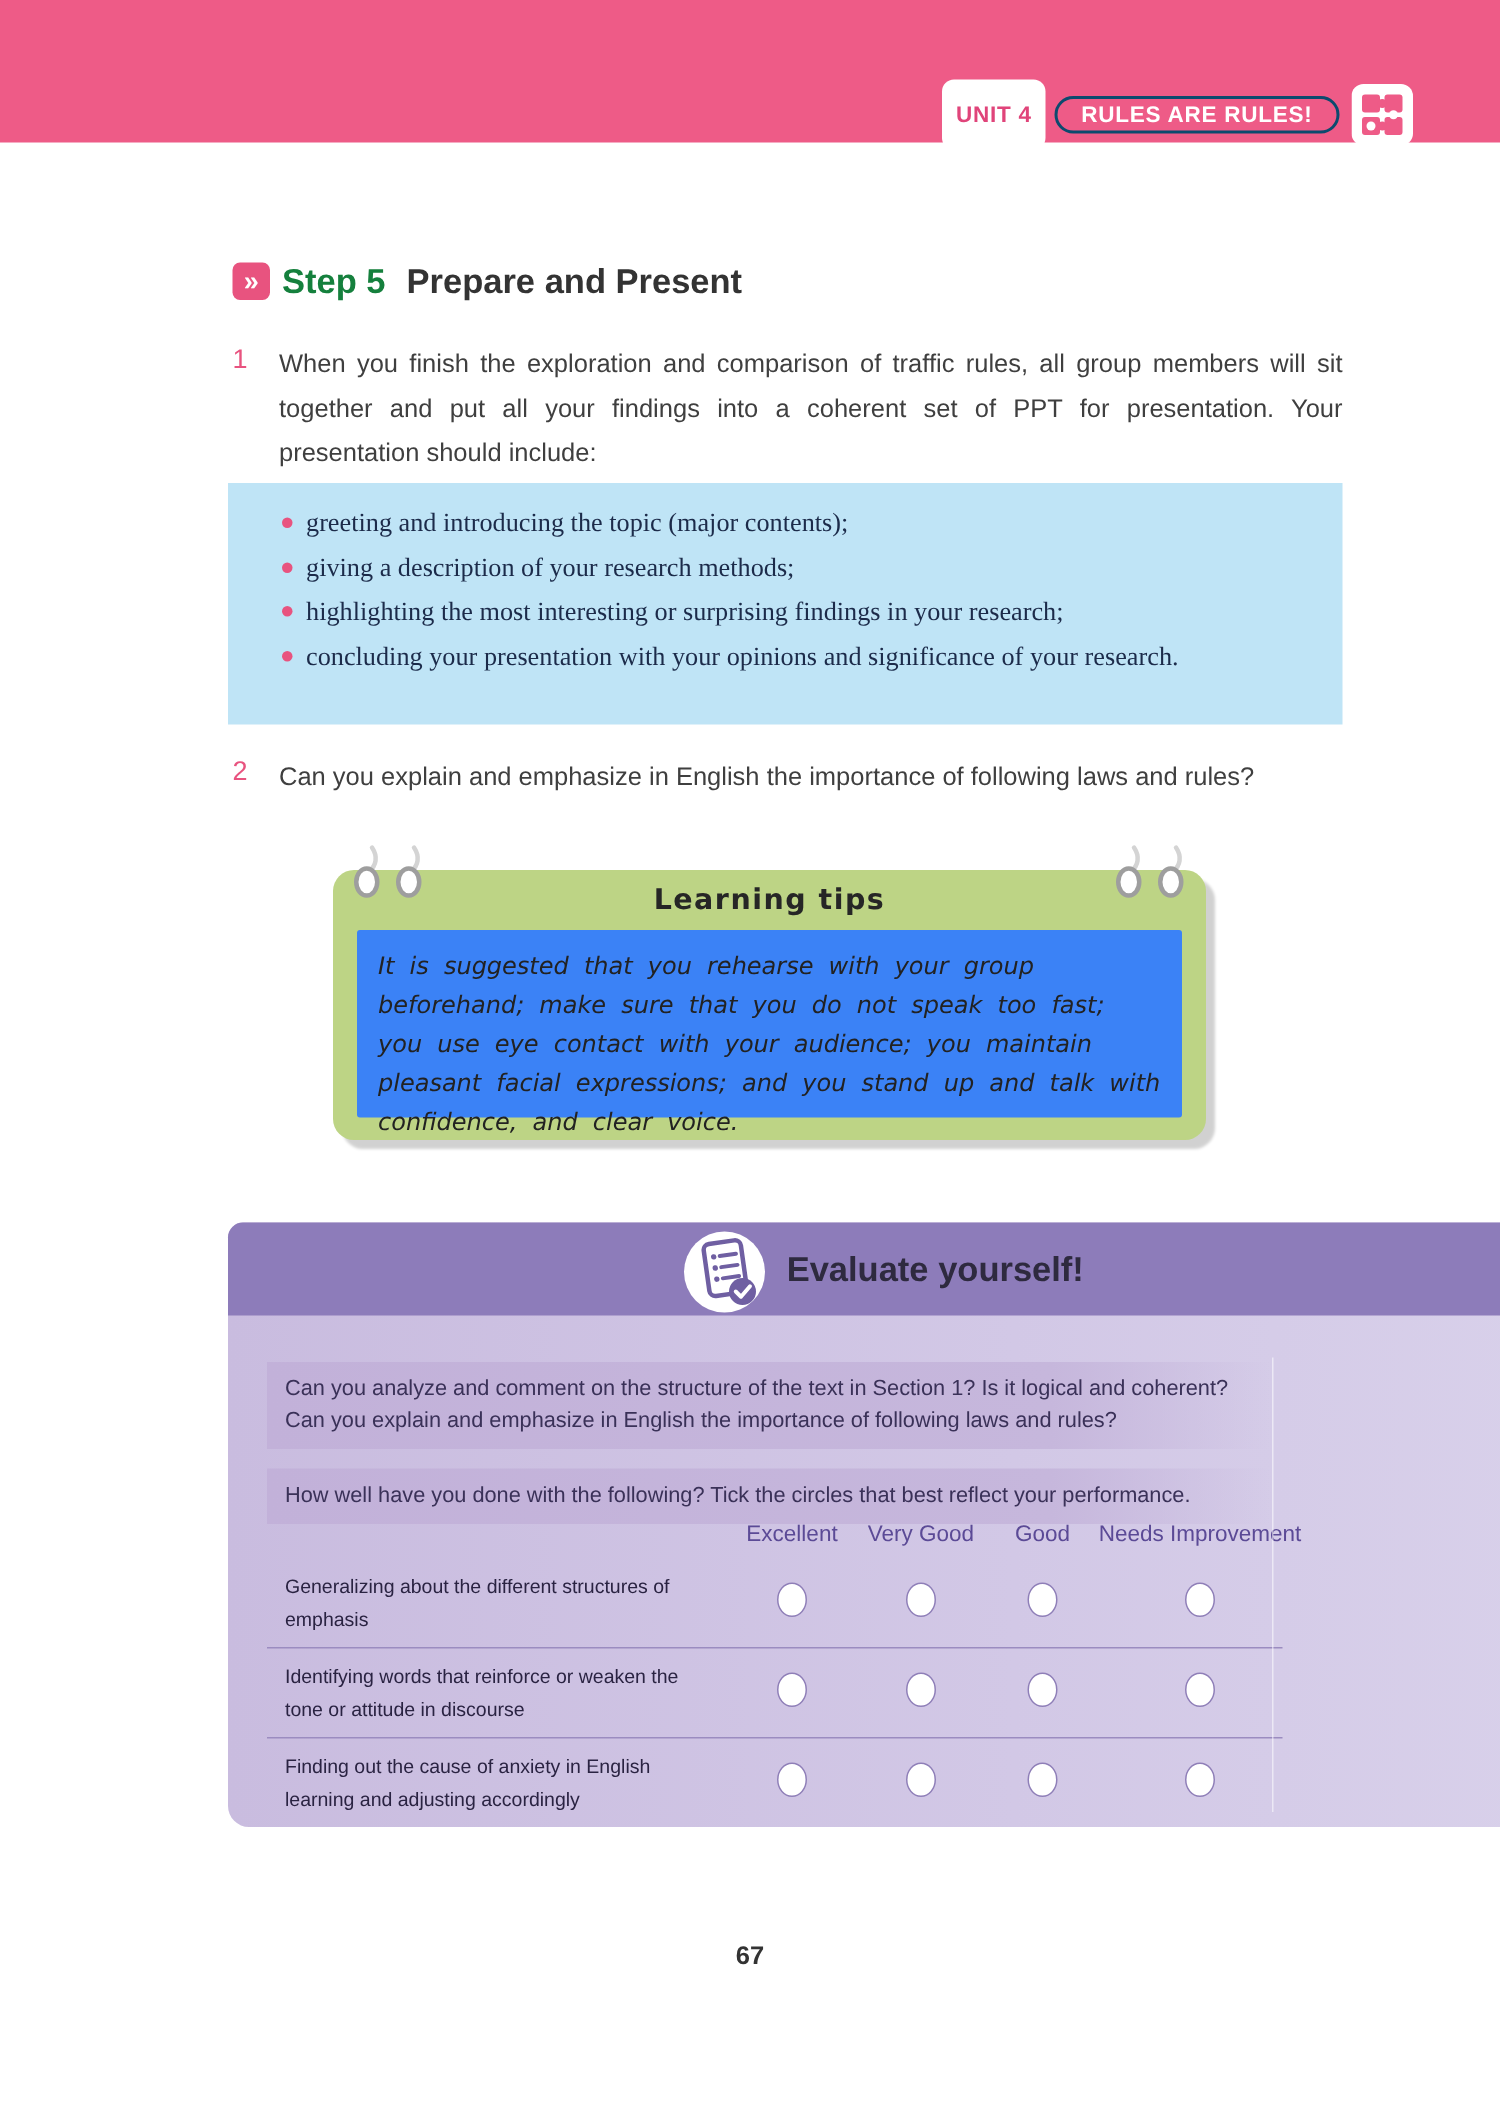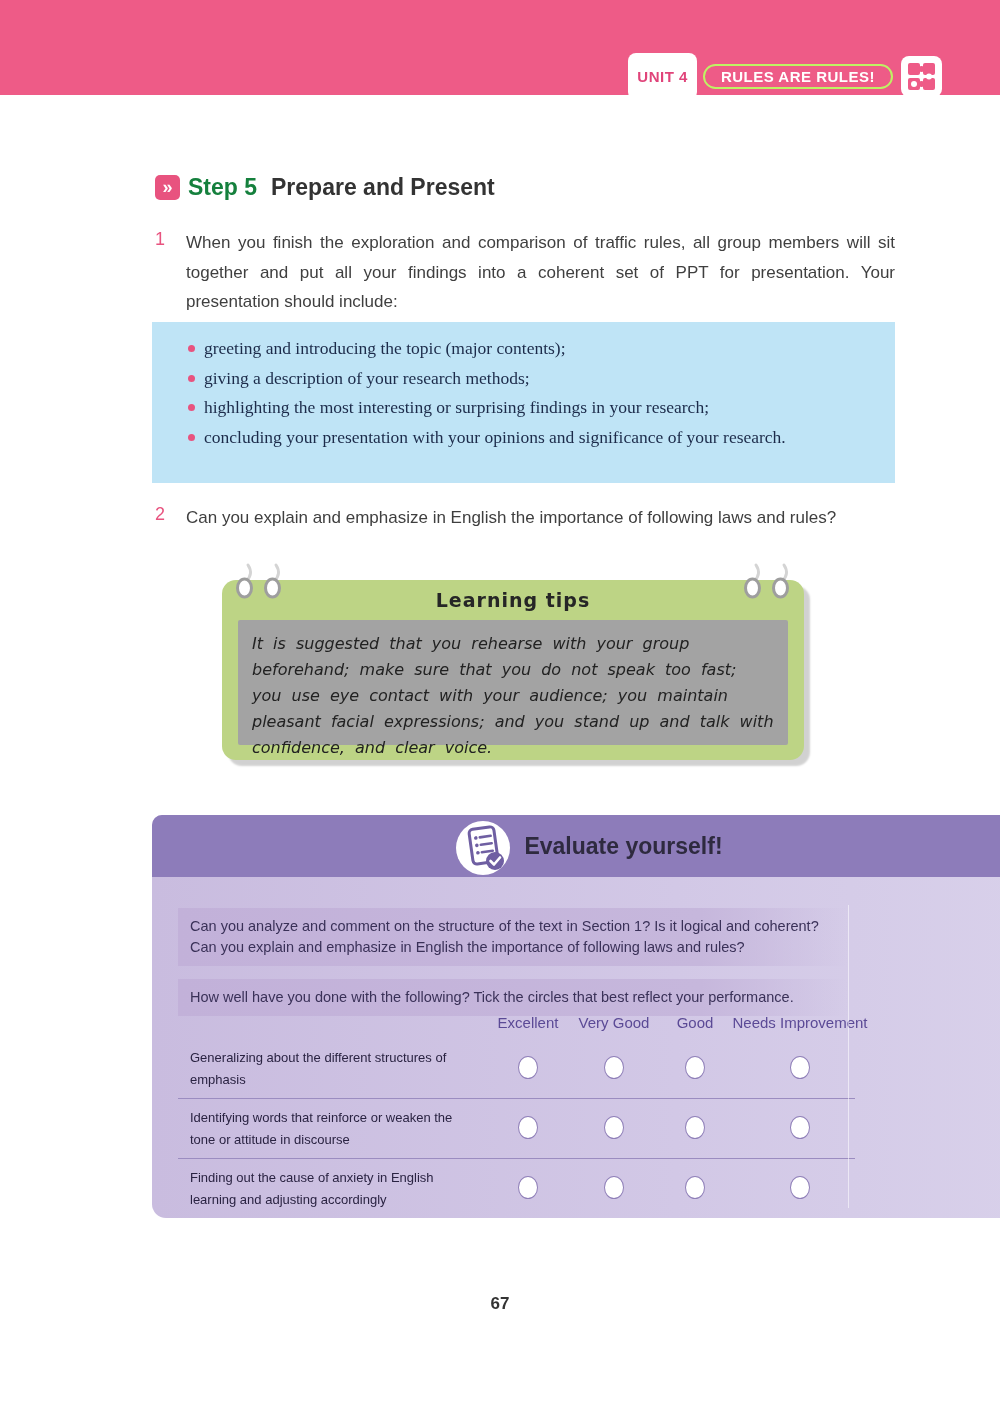--- a/index.html
+++ b/index.html
@@ -16,21 +16,21 @@
   }
   .unit-group {
     position:absolute; right:107px; top:62px; height:28px;
     display:flex; align-items:center; gap:6px;
   }
   .unit-chip {
     background:#ffffff; color:#e0447a; font-weight:bold; font-size:15px;
     padding:15px 9px; border-radius:8px; letter-spacing:.5px;
   }
   .unit-pill {
-    border:2px solid #bef264; color:#ffffff; font-weight:bold; font-size:15px;
+    border:2px solid #0c4a6e; color:#ffffff; font-weight:bold; font-size:15px;
     padding:2px 16px; border-radius:14px; letter-spacing:.5px;
   }
   .puzzle {
     position:absolute; right:58px; top:56px; width:41px; height:41px;
   }
 
   
   .step-head {
     position:absolute; left:155px; top:174px;
     display:flex; align-items:center; gap:8px;
@@ -76,21 +76,21 @@
     position:absolute; left:222px; top:580px; width:582px; height:180px;
     background:#bdd485; border-radius:14px;
     box-shadow:6px 6px 2px rgba(0,0,0,0.18);
   }
   .tips-title {
     text-align:center; margin-top:9px; font-weight:bold; font-size:19px;
     color:#262626; letter-spacing:1px; font-family:"DejaVu Sans", sans-serif;
   }
   .tips-inner {
     position:absolute; left:16px; right:16px; top:40px; bottom:15px;
-    background:#a3a3a3; border-radius:2px; padding:11px 14px;
+    background:#3b82f6; border-radius:2px; padding:11px 14px;
   }
   .tips-text {
     font-family:"DejaVu Sans", sans-serif; font-style:italic; font-size:16px;
     line-height:26px; color:#222222; word-spacing:5px;
   }
   .ring { position:absolute; top:-18px; width:20px; height:40px; }
   .ring svg { display:block; }
   .ring.r1 { left:13px; } .ring.r2 { left:41px; }
   .ring.r3 { right:41px; } .ring.r4 { right:13px; }
 

